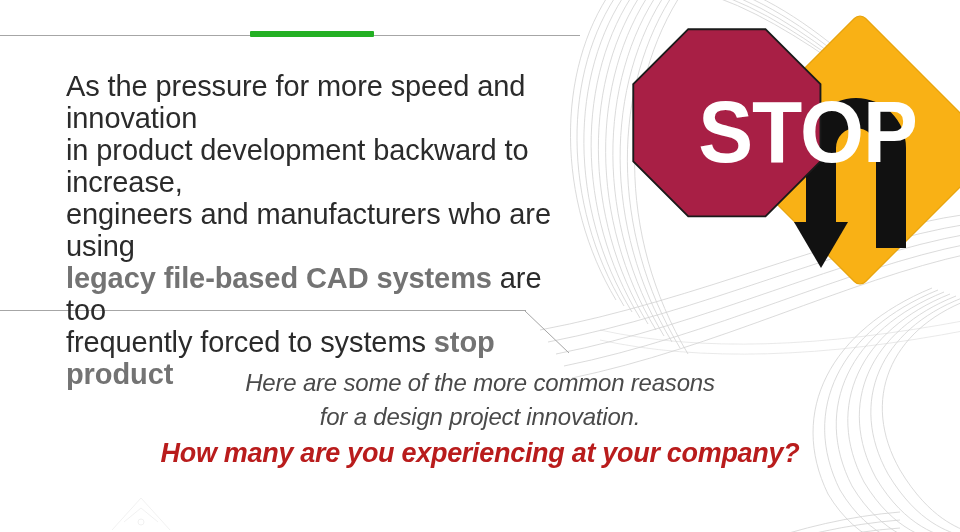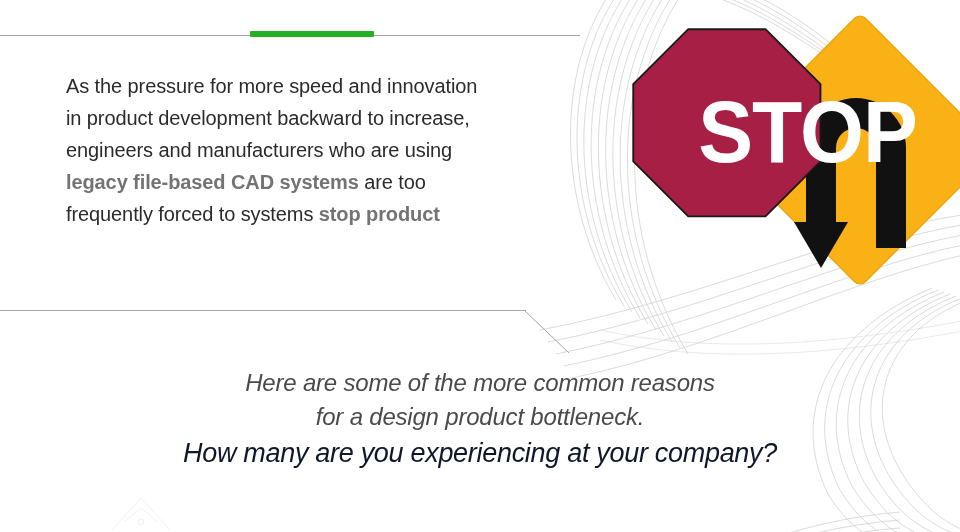--- a/index.html
+++ b/index.html
@@ -30,21 +30,21 @@
     position:absolute; left:0; top:310px; width:526px; height:1px;
     background:#a6a6a6;
   }
   .rule-diag {
     position:absolute; left:524px; top:310px; width:62px; height:44px;
   }
 
   
   .body-copy {
     position:absolute; left:66px; top:70px; width:520px;
-    font-size:20px;
+    font-size:29px;
     line-height:32px;
     color:#2b2b2b;
     letter-spacing:-0.1px;
   }
   .body-copy .em {
     color:#737373;
     font-weight:bold;
   }
 
   
@@ -53,22 +53,22 @@
     text-align:center;
   }
   .lower-line {
     font-style:italic;
     font-size:24px;
     line-height:34px;
     color:#4a4a4a;
     letter-spacing:-0.2px;
   }
   .lower-line.green {
-    color:#0f172a;
-    font-weight:normal;
+    color:#b91c1c;
+    font-weight:bold;
     font-size:27px;
     line-height:38px;
     letter-spacing:-0.3px;
   }
 
   
   .signs { position:absolute; left:560px; top:0; width:400px; height:300px; }
   .faint-mark {
     position:absolute; left:108px; top:492px; width:66px; height:40px;
     opacity:.5;
@@ -162,21 +162,21 @@
     <div>
       <span class="em">legacy file-based CAD systems</span><span> are too</span>
     </div>
     <div>
       <span>frequently forced to systems </span><span class="em">stop product</span>
     </div>
   </div>
 
   <div class="lower-block">
     <div class="lower-line">Here are some of the more common reasons</div>
-    <div class="lower-line">for a design product bottleneck.</div>
+    <div class="lower-line">for a design project innovation.</div>
     <div class="lower-line green">How many are you experiencing at your company?</div>
   </div>
 
   <svg class="signs" width="400" height="300" viewBox="0 0 400 300" aria-hidden="true">
 
     <g transform="translate(300,150) rotate(45)">
       <rect x="-97" y="-97" width="194" height="194" rx="8" ry="8" fill="#f9b115" stroke="#e8a40d" stroke-width="1.2"></rect>
     </g>
 
     <g>

